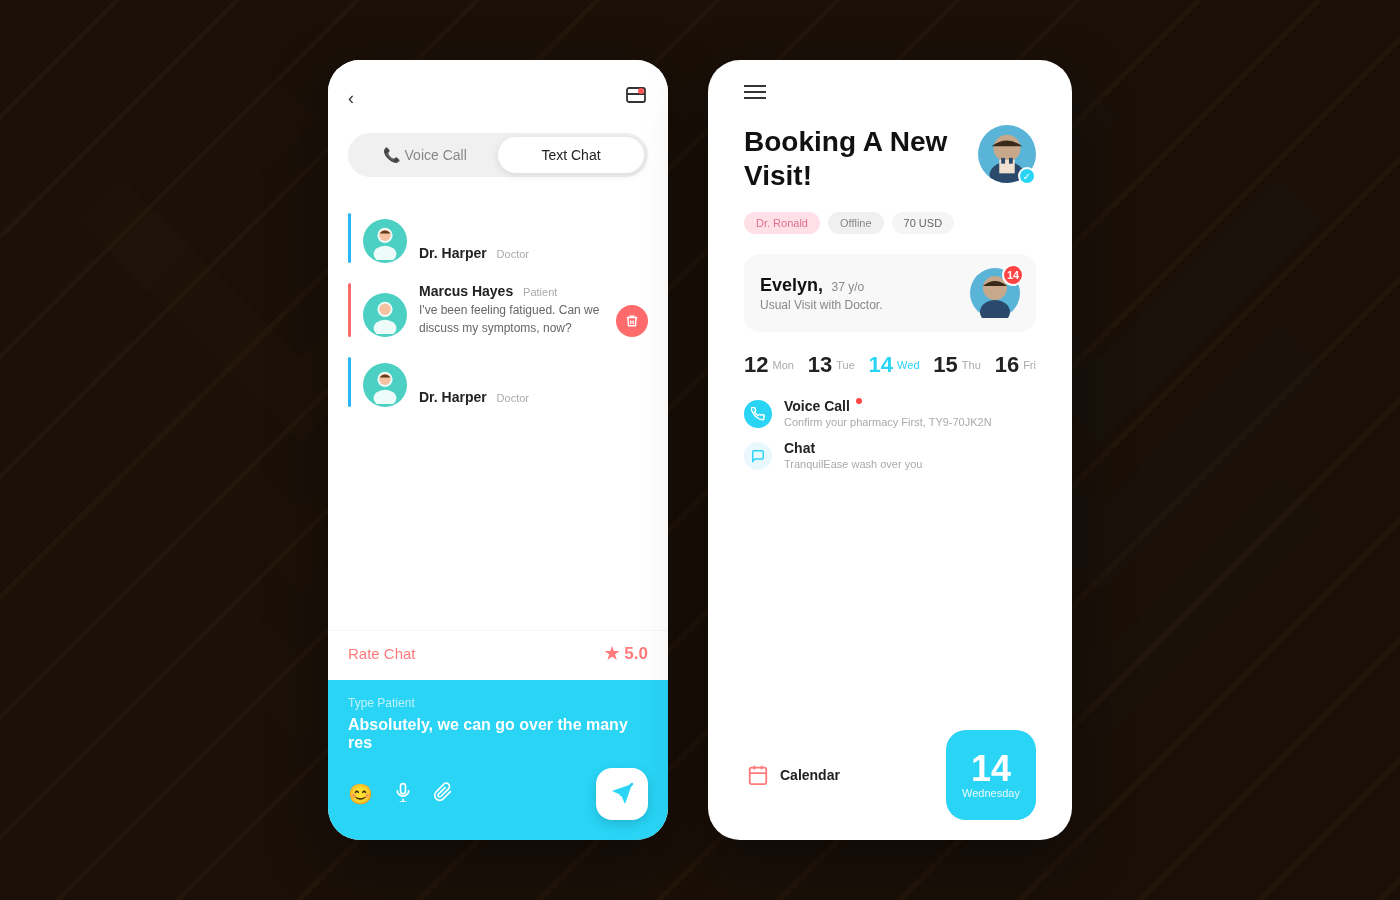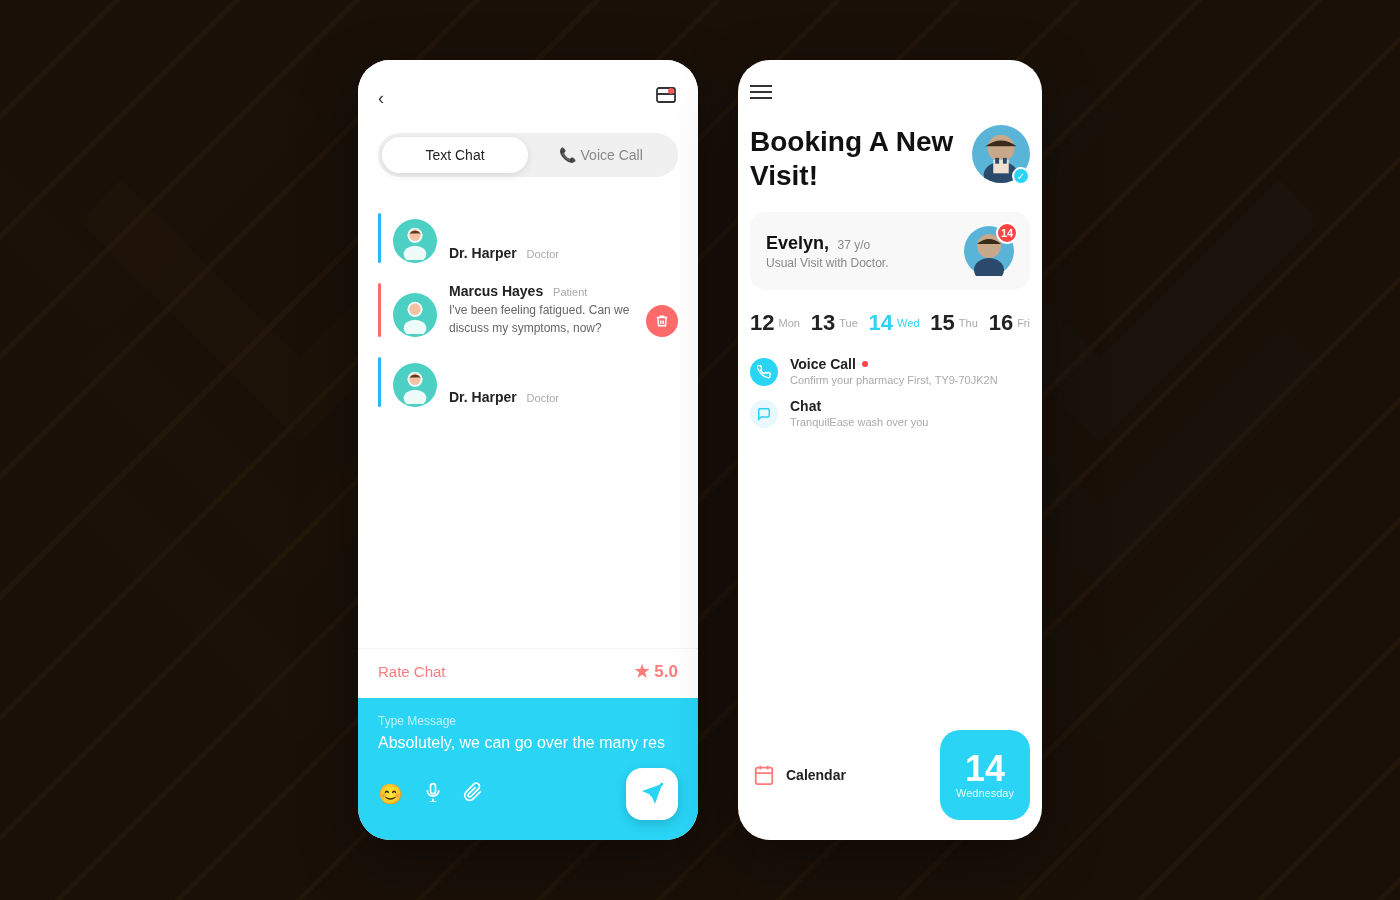--- a/index.html
+++ b/index.html
@@ -223,21 +223,21 @@
 
     .type-label {
       font-size: 12px;
       color: rgba(255,255,255,0.7);
       margin-bottom: 6px;
     }
 
     .message-input-text {
       font-size: 16px;
       color: #fff;
-      font-weight: 400;
+      font-weight: 700;
       margin-bottom: 16px;
     }
 
     .chat-actions {
       display: flex;
       align-items: center;
       gap: 20px;
     }
 
     .action-icon {
@@ -259,29 +259,29 @@
       box-shadow: 0 4px 12px rgba(0,0,0,0.15);
     }
 
     .send-btn svg {
       width: 24px;
       height: 24px;
     }
 
     
     .booking-card {
-      width: 304px;
+      width: 364px;
       min-height: 780px;
       background: #fff;
       border-radius: 32px;
       overflow: hidden;
       display: flex;
       flex-direction: column;
       box-shadow: 0 20px 60px rgba(0,0,0,0.4);
-      padding: 24px 12px 20px;
+      padding: 24px 36px 20px;
     }
 
     .booking-menu {
       font-size: 18px;
       color: #333;
       margin-bottom: 20px;
       cursor: pointer;
     }
 
     .booking-header {
@@ -472,21 +472,20 @@
     .dot-blue { background: #29d4f5; }
     .dot-light { background: #e8f8fc; }
 
     .schedule-content {}
 
     .schedule-title {
       font-size: 14px;
       font-weight: 700;
       color: #222;
       display: flex;
-      align-items: center;
       gap: 6px;
     }
 
     .schedule-dot-indicator {
       width: 6px;
       height: 6px;
       border-radius: 50%;
       background: #ff4444;
     }
 
@@ -580,22 +579,22 @@
           
           <svg width="24" height="24" viewBox="0 0 24 24" fill="none" stroke="#333" stroke-width="1.8">
             <rect x="3" y="4" width="18" height="14" rx="2"></rect>
             <path d="M3 10h18"></path>
             <circle cx="17" cy="7" r="3" fill="#ff5555" stroke="none"></circle>
           </svg>
         </span>
       </div>
 
       <div class="tab-switcher">
+        <button class="tab-btn inactive">📞 Voice Call</button>
         <button class="tab-btn active">Text Chat</button>
-        <button class="tab-btn inactive">📞 Voice Call</button>
       </div>
     </div>
 
     <div class="chat-messages">
 
       <div class="message-row">
         <div class="msg-left-bar bar-blue"></div>
         <div class="msg-avatar avatar-female">
           <svg viewBox="0 0 40 40" xmlns="http://www.w3.org/2000/svg">
             <circle cx="20" cy="14" r="8" fill="#fff" opacity="0.9"></circle>
@@ -654,21 +653,21 @@
       </div>
 
     </div>
 
     <div class="chat-rating">
       <span class="rate-text">Rate Chat</span>
       <span class="rating-stars">★ 5.0</span>
     </div>
 
     <div class="chat-bottom">
-      <div class="type-label">Type Message</div>
+      <div class="type-label">Type Patient</div>
       <div class="message-input-text">Absolutely, we can go over the many res</div>
       <div class="chat-actions">
         <span class="action-icon">😊</span>
         <span class="action-icon">
           <svg width="20" height="20" viewBox="0 0 24 24" fill="none" stroke="#fff" stroke-width="2">
             <rect x="9" y="2" width="6" height="12" rx="3"></rect>
             <path d="M5 10a7 7 0 0014 0"></path>
             <line x1="12" y1="20" x2="12" y2="24"></line>
             <line x1="8" y1="24" x2="16" y2="24"></line>
           </svg>
@@ -708,20 +707,25 @@
             <rect x="22" y="36" width="16" height="14" fill="#f0e0d0"></rect>
             <rect x="24" y="34" width="4" height="6" fill="#2b4a6b"></rect>
             <rect x="32" y="34" width="4" height="6" fill="#2b4a6b"></rect>
             <path d="M14 22 Q30 10 46 22" fill="#3a2a1a"></path>
           </svg>
         </div>
         <div class="doctor-avatar-badge">✓</div>
       </div>
     </div>
 
+    <div class="booking-tags">
+      <span class="tag tag-pink">Dr. Ronald</span>
+      <span class="tag tag-gray">Offline</span>
+      <span class="tag tag-light">70 USD</span>
+    </div>
 
     <div class="patient-card">
       <div class="patient-info">
         <div>
           <span class="patient-name">Evelyn,</span>
           <span class="patient-age">37 y/o</span>
         </div>
         <div class="patient-visit">Usual Visit with Doctor.</div>
       </div>
       <div class="patient-avatar-wrap">

